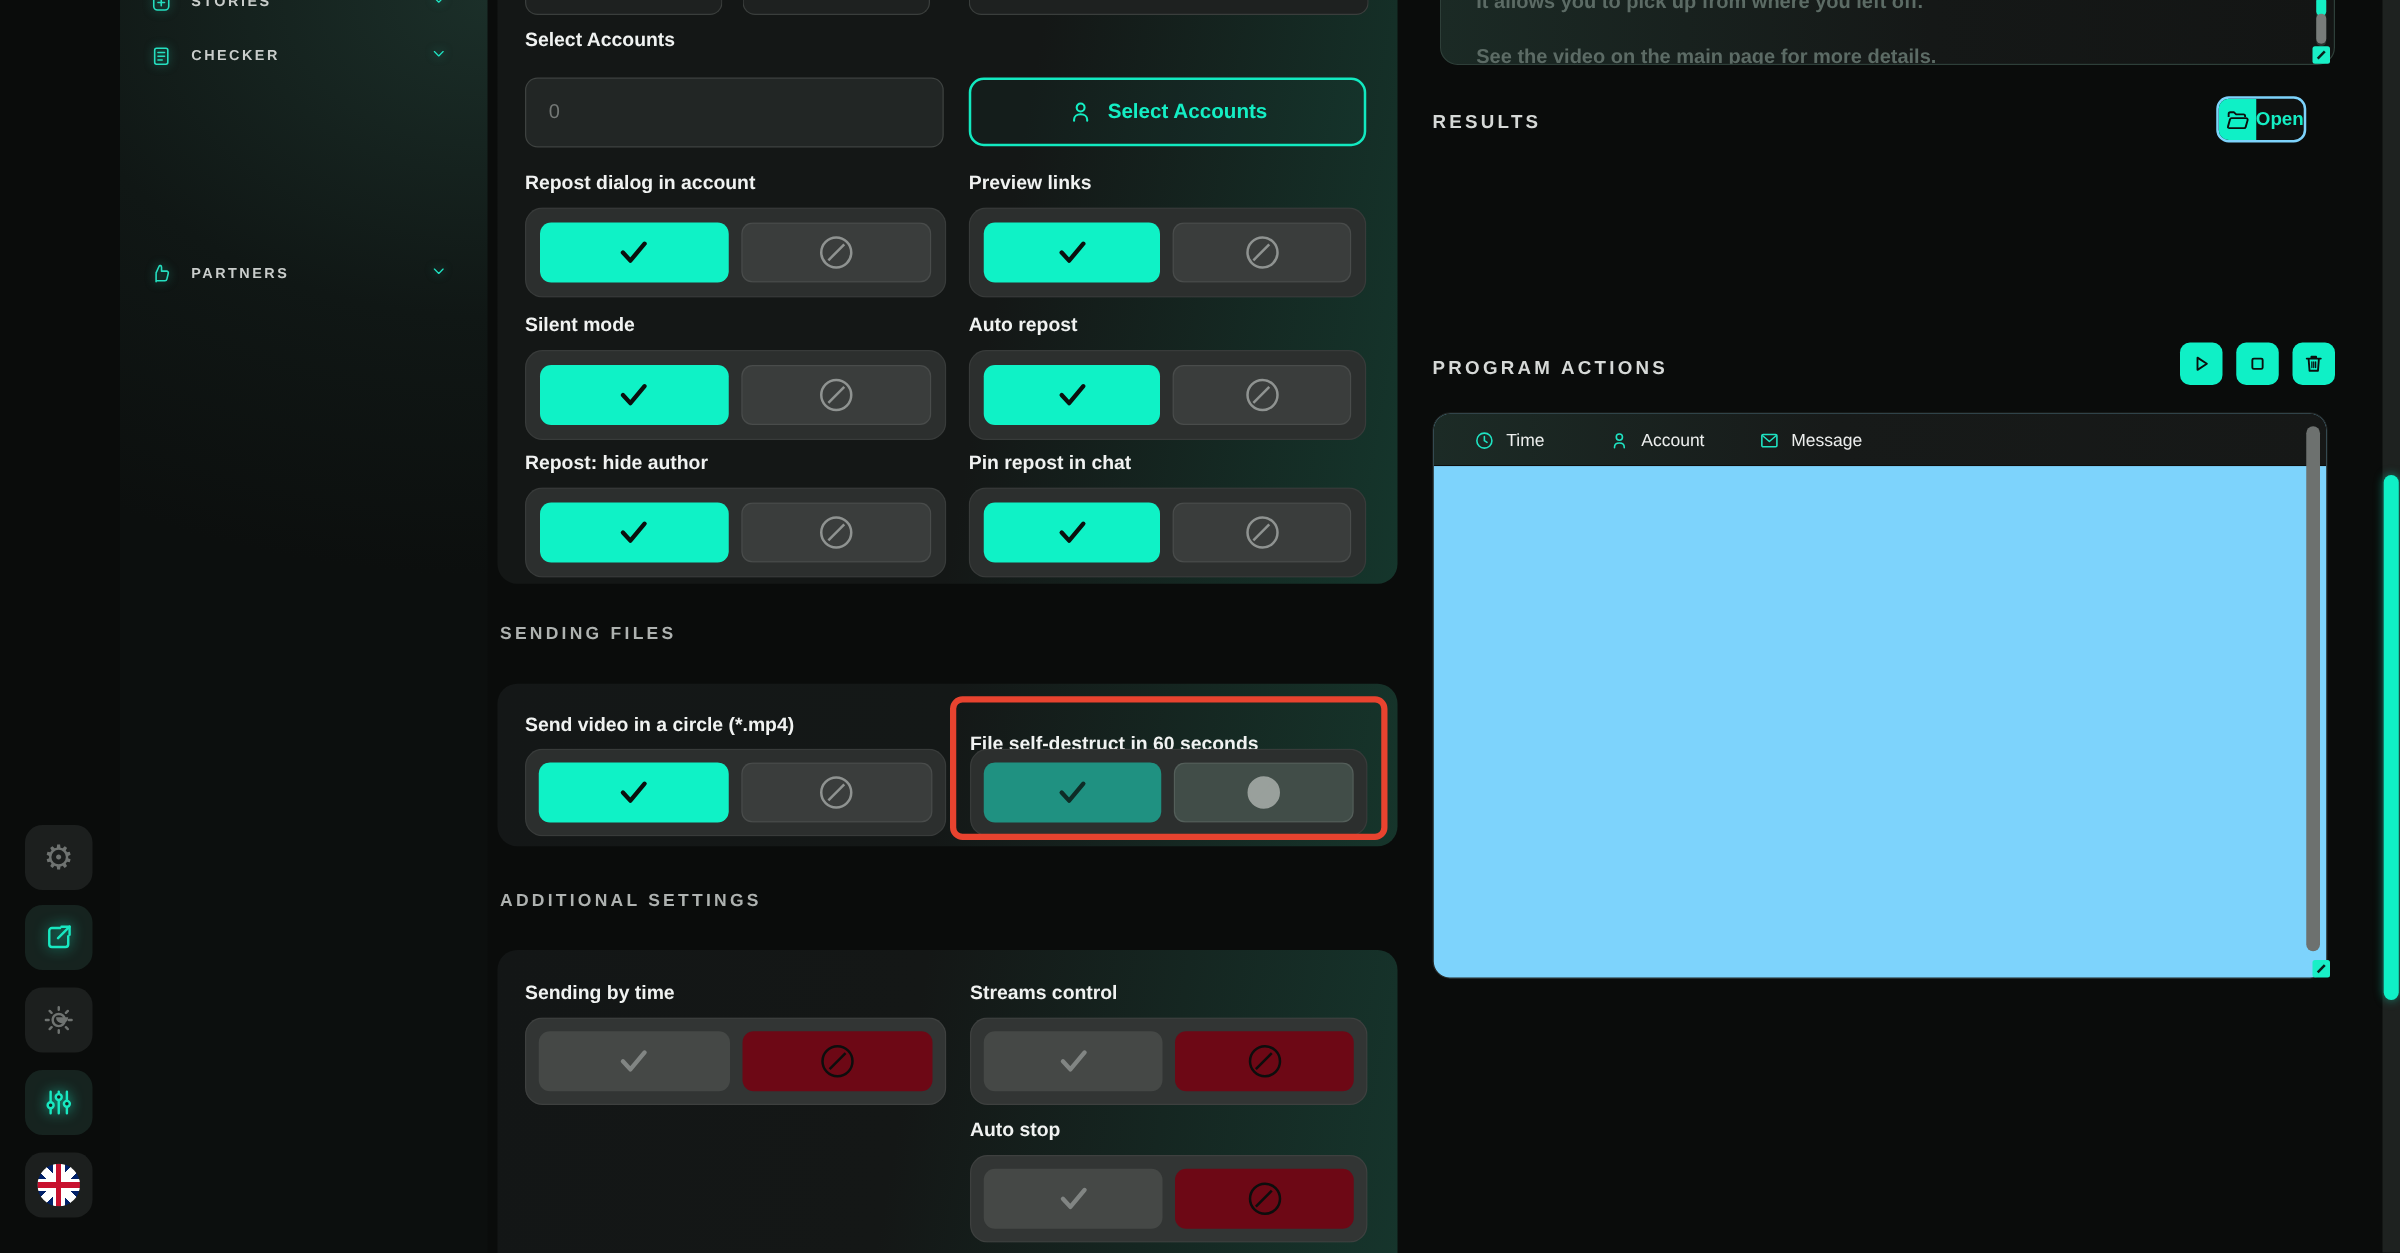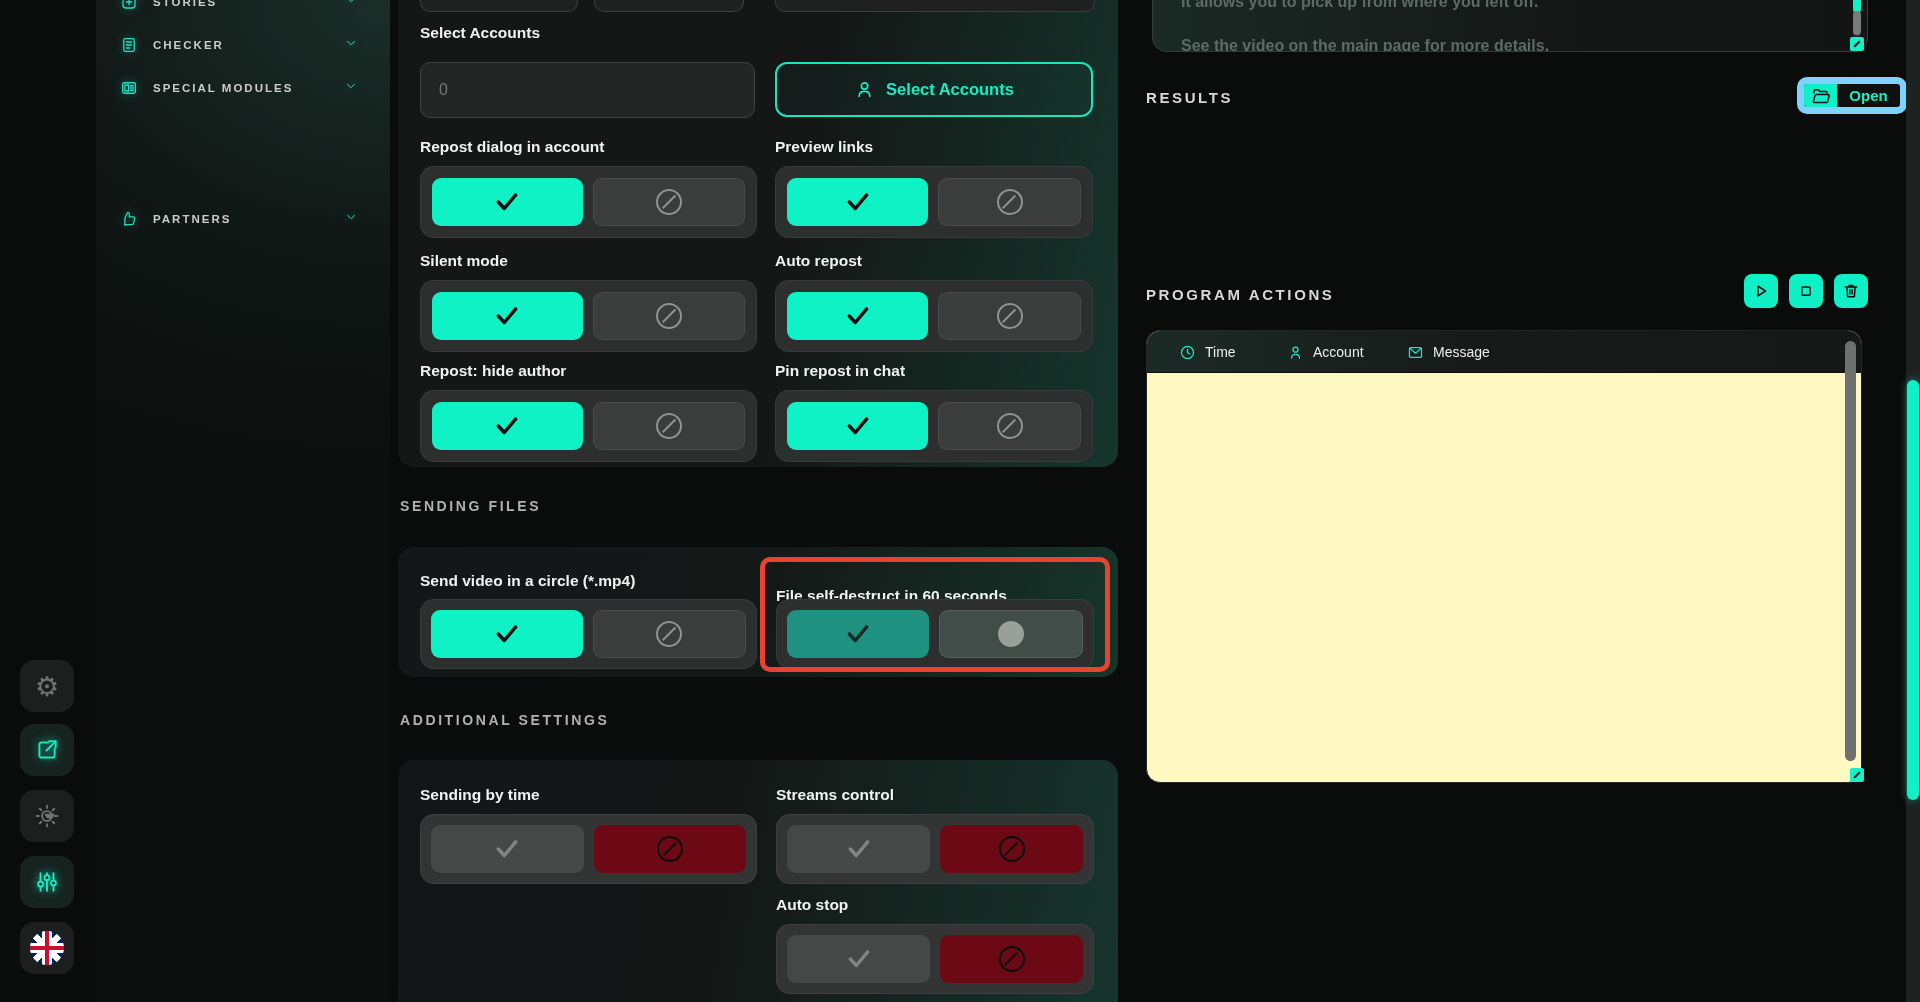--- a/index.html
+++ b/index.html
@@ -98,33 +98,33 @@
   #info-sb { position:absolute; right:6px; top:26px; width:8px; height:40px; border-radius:4px; background:#2a3431; }
   #info-sb .teal { position:absolute; top:0; width:8px; height:16px; border-radius:4px; background:#14eec4; }
   #info-sb .grey { position:absolute; top:14px; width:8px; height:24px; border-radius:4px; background:#787c7a; }
   .grip { position:absolute; width:14px; height:14px; background:#19efc6; border-radius:2px;
     display:flex; align-items:center; justify-content:center; }
   .grip::before { content:""; width:8px; height:2px; background:#0b1f1a; transform:rotate(-45deg); }
 
   .panel-header { position:absolute; left:1146px; color:#d6d9d7; font-size:15px; font-weight:700;
     letter-spacing:2.6px; }
 
-  #open-btn { position:absolute; left:1773px; top:77px; width:110px; height:37px; border:7px solid #7dd3fc;
-    border-radius:10px; display:flex; overflow:hidden; cursor:pointer; background:#0e1110;margin-left:24px; }
+  #open-btn { position:absolute; left:1773px; top:77px; width:72px; height:37px; border:2px solid #7dd3fc;
+    border-radius:10px; display:flex; overflow:hidden; cursor:pointer; background:#0e1110; }
   #open-btn .seg-icon { width:33px; background:#0ff0c6; display:flex; align-items:center; justify-content:center; }
   #open-btn .seg-icon svg { stroke:#0b100e; fill:none; stroke-width:1.8; stroke-linejoin:round; }
   #open-btn .seg-label { flex:1; display:flex; align-items:center; justify-content:center;
     color:#14eec4; font-size:15px; font-weight:700; }
 
   .act-btn { position:absolute; top:274px; width:34px; height:34px; border-radius:8px; background:#0ff0c6;
     display:flex; align-items:center; justify-content:center; cursor:pointer; }
   .act-btn svg { stroke:#0b100e; fill:none; stroke-width:2; stroke-linecap:round; stroke-linejoin:round; }
 
   #table { position:absolute; left:1146px; top:330px; width:716px; height:453px; border-radius:14px;
-    background:#fef9c3; border:1px solid #242827;text-align:right; }
+    background:#7dd3fc; border:1px solid #242827;text-align:right; }
   #thead { position:absolute; left:0; top:0; width:714px; height:42px; border-radius:13px 13px 0 0;
     background:linear-gradient(to right, #1c2b26 0%, #171a19 45%, #161817 100%);
     border-bottom:1px solid #0c0e0d; }
   .th { position:absolute; top:0; height:42px; display:flex; align-items:center; gap:9px; }
   .th svg { stroke:#1fe3c2; fill:none; stroke-width:1.8; stroke-linecap:round; stroke-linejoin:round; }
   .th span { color:#eceeed; font-size:14px; font-weight:400; }
   #tbody-sb { position:absolute; left:698px; top:10px; width:11px; height:420px; border-radius:6px; background:#6d716f; }
 
   #page-sb-track { position:absolute; left:1906px; top:0; width:14px; height:1002px; background:#1e2220; }
   #page-sb-thumb { position:absolute; left:1907px; top:380px; width:12px; height:420px; border-radius:6px;
@@ -176,33 +176,20 @@
           <path d="M6 9l6 6 6-6"></path>
         </svg>
     </span>
   </div>
   <div class="nav-item" style="top:29px">
     <svg width="18" height="18" viewBox="0 0 24 24">
       <rect x="5" y="3.5" width="14" height="17" rx="2"></rect>
         <path d="M8.5 8h7M8.5 12h7M8.5 16h4.5"></path>
     </svg>
     <span class="nav-label">CHECKER</span>
-    <span class="nav-chev">
-      <svg width="14" height="14" viewBox="0 0 24 24" stroke-width="2.4" fill="none">
-          <path d="M6 9l6 6 6-6"></path>
-        </svg>
-    </span>
-  </div>
-  <div class="nav-item" style="top:72px">
-    <svg width="18" height="18" viewBox="0 0 24 24">
-      <rect x="3.5" y="5" width="17" height="14" rx="2"></rect>
-        <rect x="6.5" y="8" width="5" height="8"></rect>
-      <path d="M14 9h4M14 12h4M14 15h4"></path>
-    </svg>
-    <span class="nav-label">SPECIAL MODULES</span>
     <span class="nav-chev">
       <svg width="14" height="14" viewBox="0 0 24 24" stroke-width="2.4" fill="none">
           <path d="M6 9l6 6 6-6"></path>
         </svg>
     </span>
   </div>
   <div class="nav-item" style="top:203px">
     <svg width="18" height="18" viewBox="0 0 24 24">
       <path d="M6.5 11v9.5M6.5 11l3.2-7c.6-1.3 2.6-.8 2.6 1v4.2h5.4c1.2 0 2.1 1.1 1.8 2.3l-1.5 6.3c-.2.9-1 1.7-2 1.7H6.5"></path>
     </svg>

